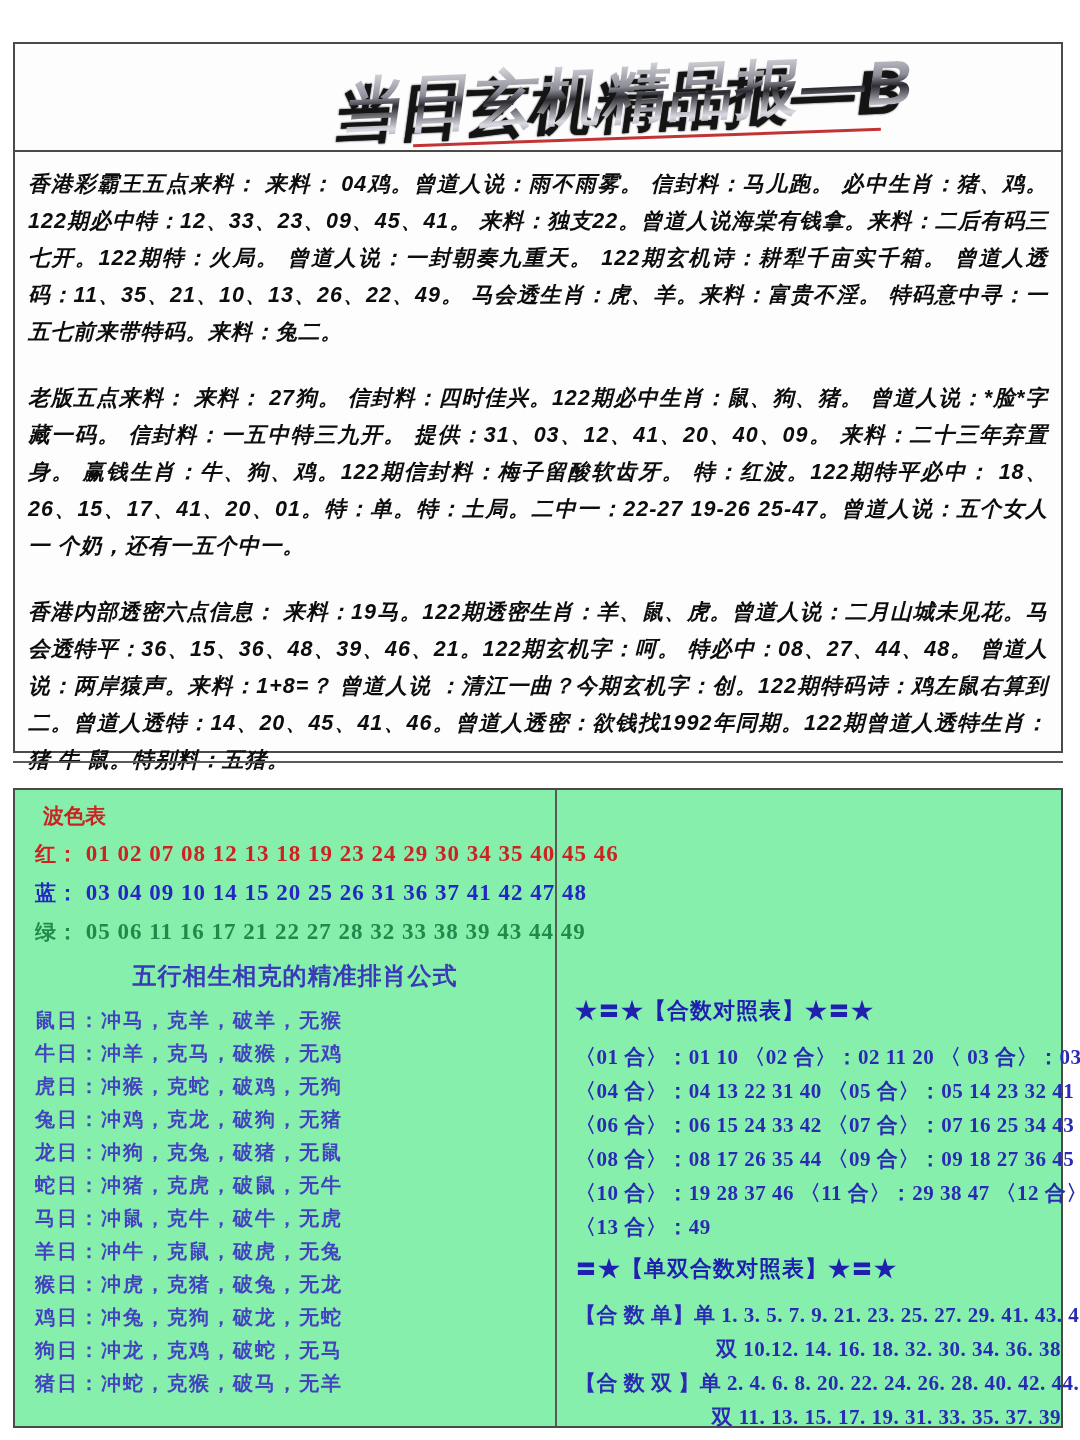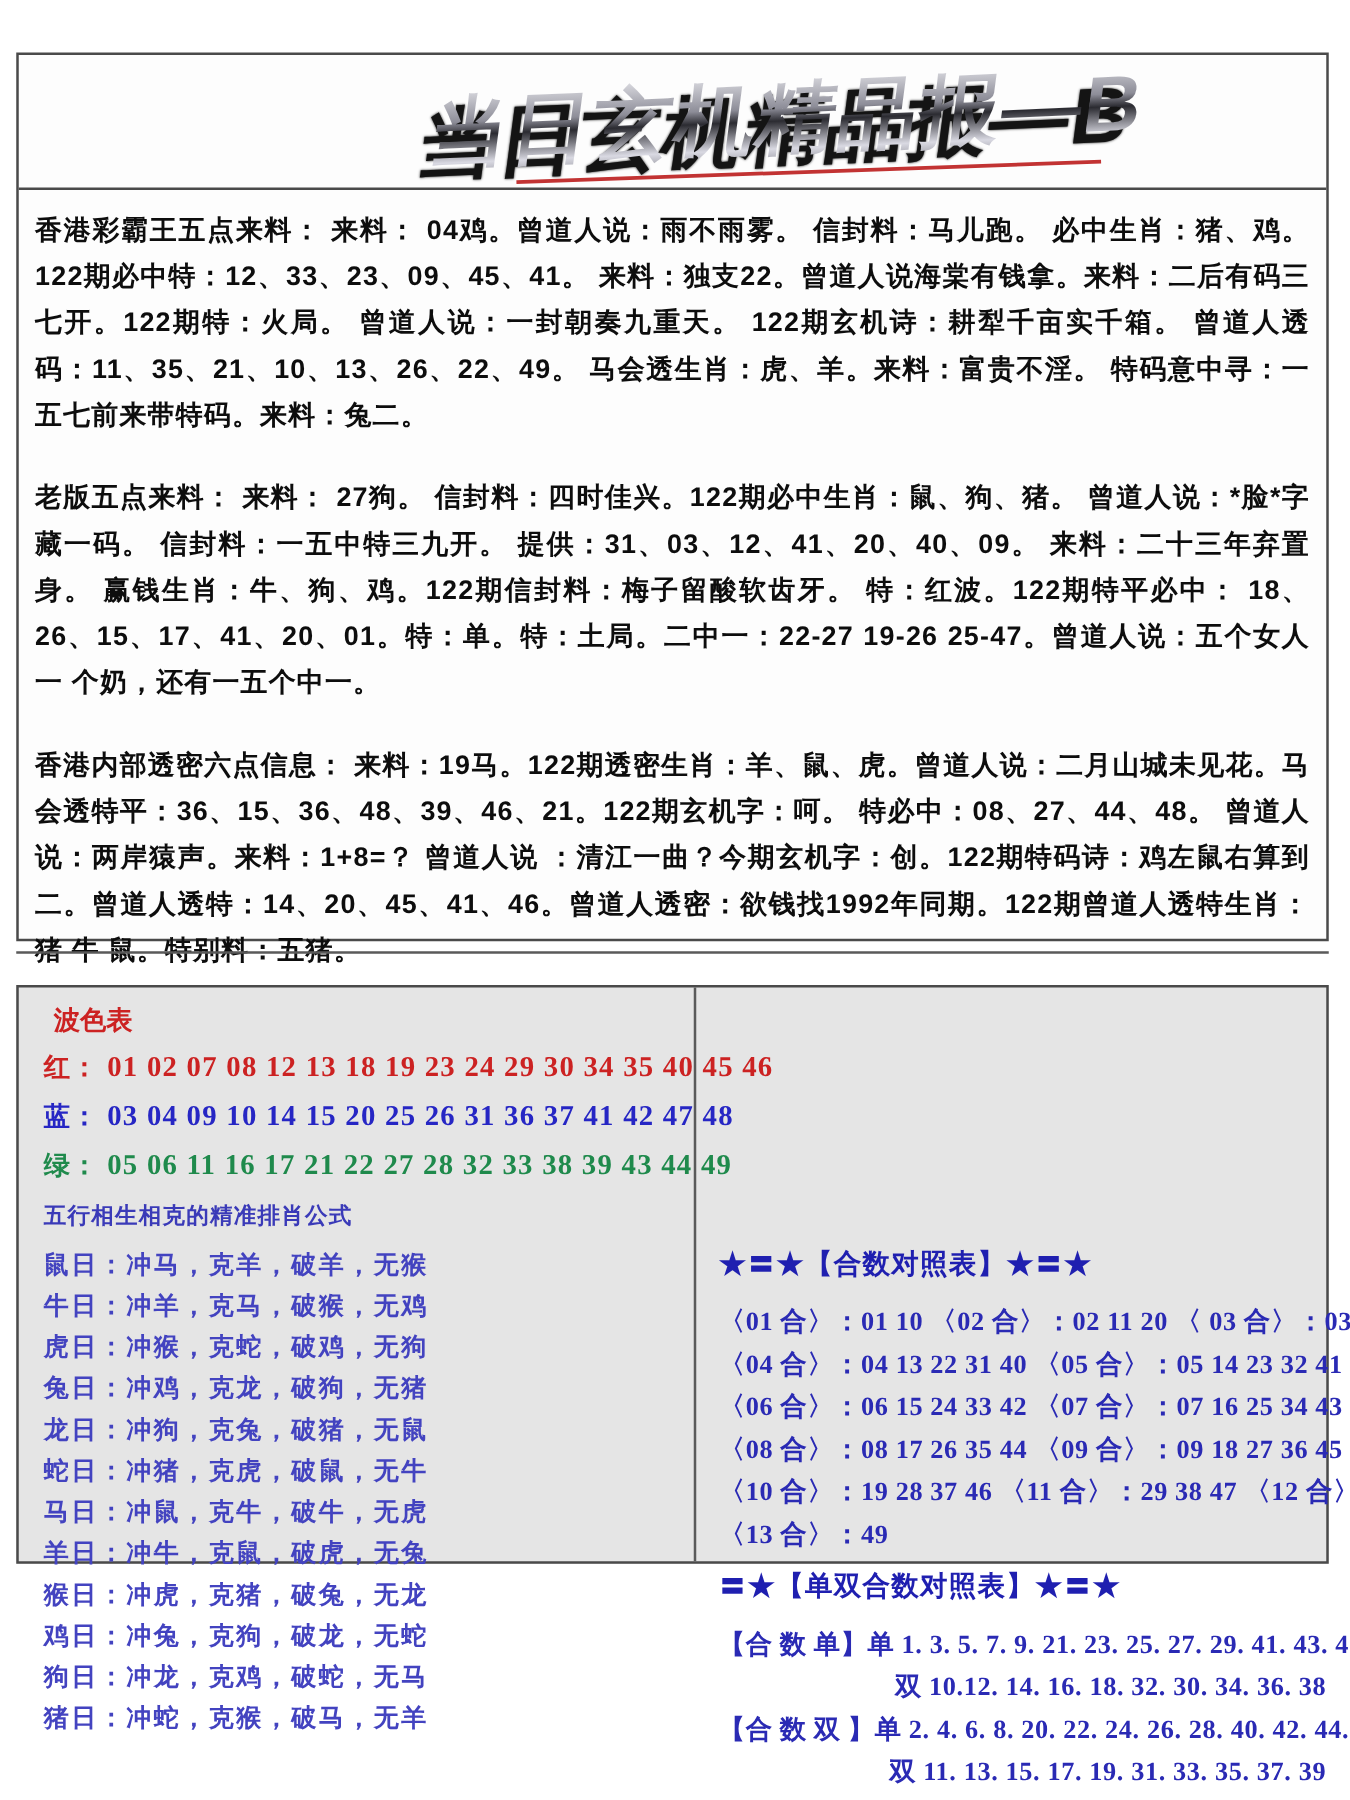--- a/index.html
+++ b/index.html
@@ -32,55 +32,55 @@
     background:#c23333;transform:rotate(-2deg);z-index:4;
   }
   
   .ribbon{position:absolute;left:856px;top:-30px;width:192px;height:150px;z-index:6;}
   .ribbon svg{position:absolute;left:0;top:0;}
   .ribbon-label{
     position:absolute;left:50px;top:84px;width:92px;text-align:center;
     color:#e01f1f;font-weight:bold;font-size:26px;letter-spacing:2px;
   }
   
-  .para-area{padding:14px 13px 0 13px;}
+  .para-area{padding:14px 13px 0 13px;font-style:italic;}
   .tip-paragraph{
     margin:0 0 29px 0;font-weight:bold;font-size:21.5px;line-height:37px;
     letter-spacing:1px;text-align:justify;color:#0d0d0d;
   }
   
   .section-divider{
     position:absolute;left:13px;top:761px;width:1050px;height:0;
     border-top:2px solid #5a5a5a;
   }
   
   .bottom-box{
-    position:absolute;left:13px;top:788px;width:1050px;height:463px;
-    border:2px solid #4a4a4a;box-sizing:border-box;background:#e5e5e5;
+    position:absolute;left:13px;top:788px;width:1050px;height:640px;
+    border:2px solid #4a4a4a;box-sizing:border-box;background:#86efac;
   }
   .left-col{
     position:absolute;left:0;top:0;width:542px;height:100%;
     border-right:2px solid #5a5a5a;box-sizing:border-box;
     padding:10px 0 0 20px;
   }
   .right-col{
     position:absolute;left:544px;top:0;right:0;height:100%;
     padding:206px 0 0 16px;box-sizing:border-box;
   }
   .wave-title{color:#cc2222;font-size:21px;font-weight:bold;margin:2px 0 10px 8px;}
   .wave-row{
     font-family:"Liberation Serif", serif;font-weight:bold;font-size:23px;
     margin-bottom:11px;letter-spacing:1px;white-space:nowrap;
   }
   .wave-row .wv-label{font-family:"Liberation Sans", sans-serif;font-size:21px;}
   .wave-red{color:#cc2222;}
   .wave-blue{color:#2626c4;}
   .wave-green{color:#1f8a4c;}
   .formula-title{
-    color:#3a3ab8;font-size:18px;font-weight:bold;margin:14px 0 12px 0;letter-spacing:1px;
+    color:#3a3ab8;font-size:24px;font-weight:bold;margin:14px 0 12px 0;letter-spacing:1px;text-align:center;
   }
   .zodiac-line{
     color:#4343c0;font-size:20px;font-weight:bold;line-height:33px;letter-spacing:2px;
     white-space:nowrap;
   }
   .sum-title{
     color:#1f1fb0;font-size:22px;font-weight:bold;letter-spacing:1px;margin-bottom:14px;
     white-space:nowrap;
   }
   .sum-line{

